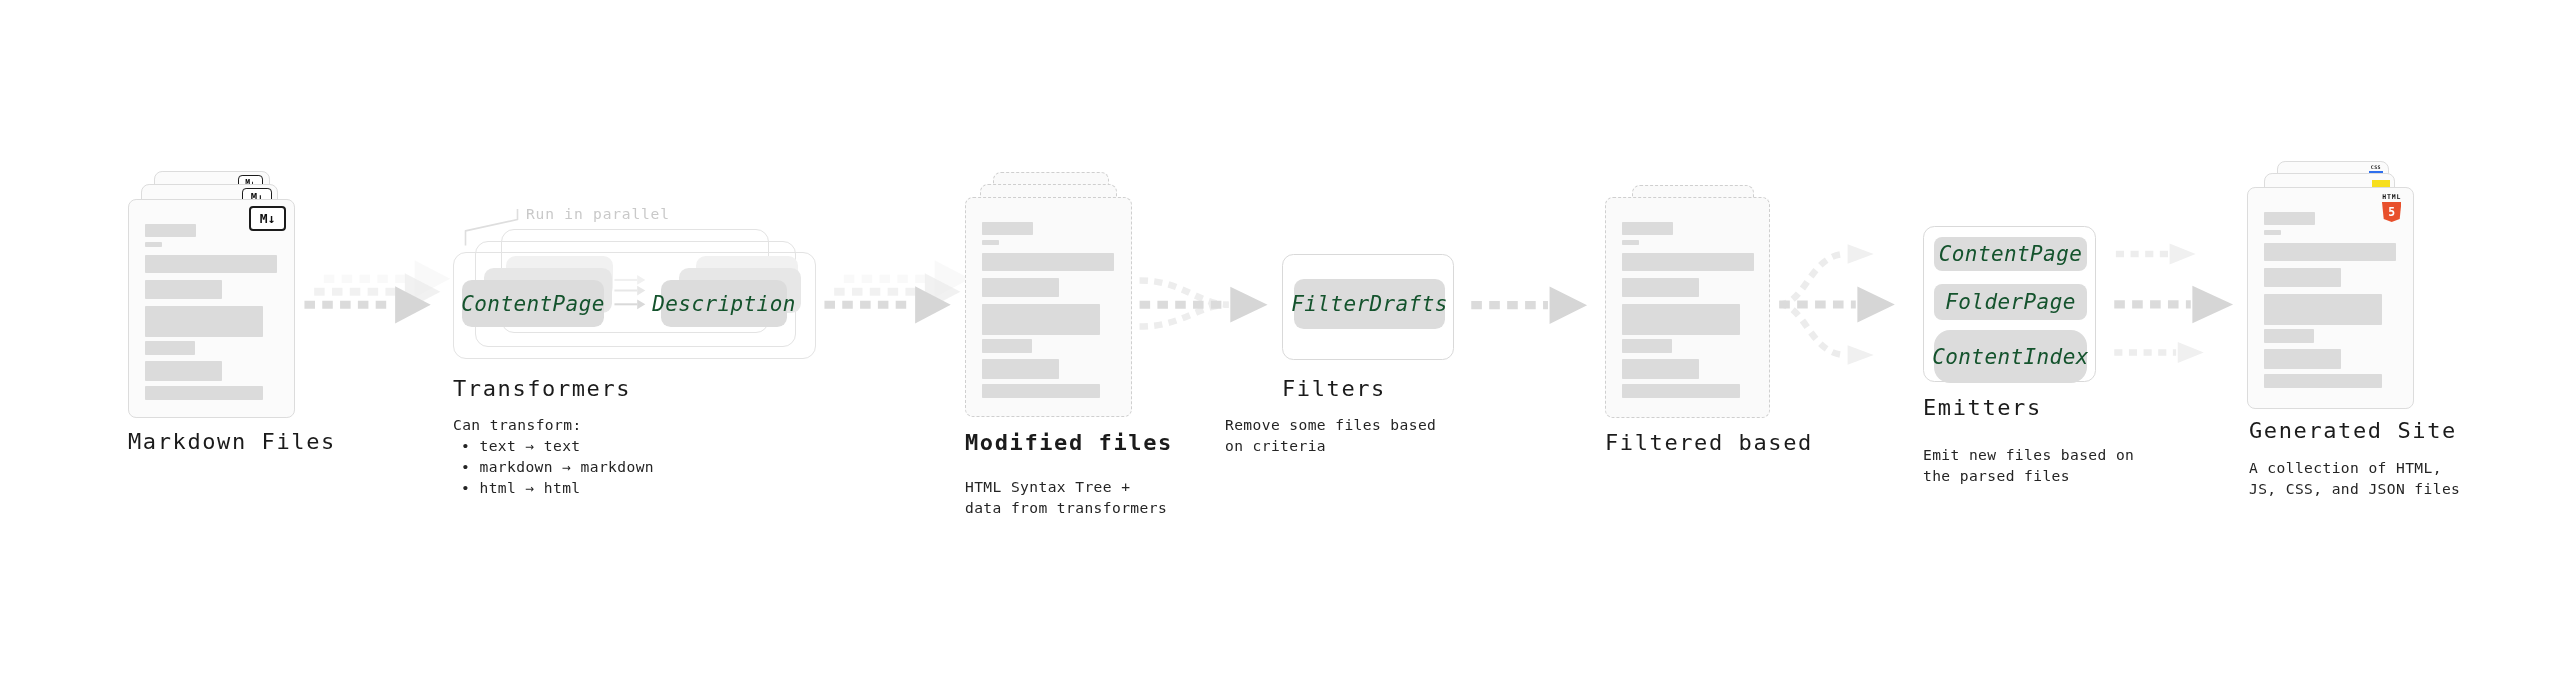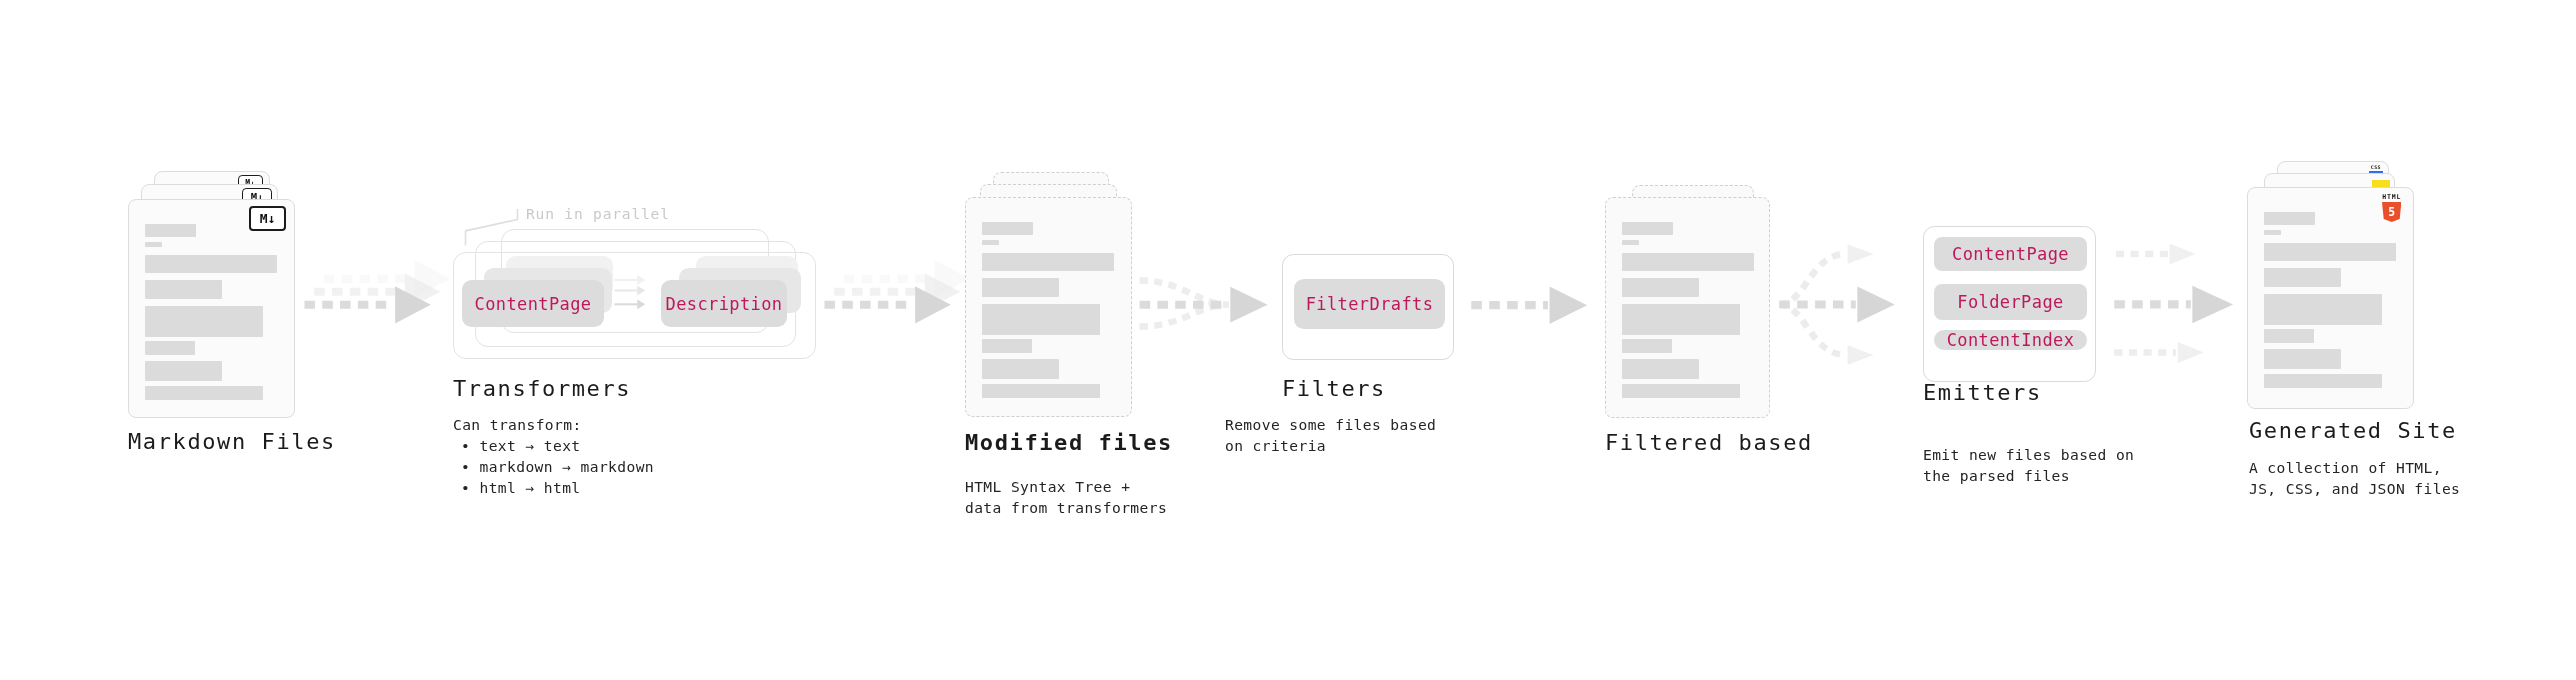--- a/index.html
+++ b/index.html
@@ -22,21 +22,21 @@
   
   .mdbadge{position:absolute;background:#ffffff;border:2px solid #1b1b1b;border-radius:4.1px;
     display:flex;align-items:center;justify-content:center;font-weight:bold;color:#111;}
   .mdbadge.front{width:32.5px;height:21px;right:8.1px;top:5.7px;font-size:13px;}
   .mdbadge.mid{width:28px;height:16.3px;right:4.9px;top:3.3px;font-size:10.6px;border-width:1.6px;}
   .mdbadge.back{width:23px;height:13px;right:6.5px;top:3.3px;font-size:8.1px;border-width:1.6px;}
   
   .tbox{position:absolute;border:1.6px solid #e3e3e3;border-radius:13px;background:transparent;box-sizing:border-box;}
   
   .tnode{position:absolute;background:#dcdcdc;border-radius:9.8px;display:flex;align-items:center;justify-content:center;
-    font-size:17px;letter-spacing:0.4px;color:#be185d;white-space:nowrap;}
+    font-size:21px;letter-spacing:0.4px;color:#14532d;white-space:nowrap;font-style:italic;}
   .tghost1{background:#e7e7e7;}
   .tghost2{background:#f1f1f1;}
   
   .groupbox{position:absolute;border:1.6px solid #d9d9d9;border-radius:11.4px;background:#ffffff;box-sizing:border-box;}
   
   .stage-title{position:absolute;font-size:22px;letter-spacing:1.6px;color:#1b1b1b;white-space:nowrap;}
   .stage-desc{position:absolute;font-size:14.6px;letter-spacing:0.4px;line-height:21px;color:#242424;white-space:nowrap;}
   .stage-desc .indent{padding-left:8.1px;}
   .annotation{position:absolute;font-size:14.6px;letter-spacing:0.8px;color:#c9c9c9;white-space:nowrap;}
   .arrow-svg{position:absolute;overflow:visible;}
@@ -202,22 +202,22 @@
     <path d="M4,84 C36,84 42,146 86,146" fill="none" stroke="#ececec" stroke-width="8" stroke-dasharray="10 8"></path>
     <polygon points="88,134 120,146 88,158" fill="#f0f0f0"></polygon>
     <line x1="4" y1="84" x2="98" y2="84" stroke="#dbdbdb" stroke-width="10" stroke-dasharray="13 9"></line>
     <polygon points="100,62 146,84 100,106" fill="#d6d6d6"></polygon>
   </svg>
 
   <div>
     <div class="groupbox" style="left:1923px;top:226px;width:173px;height:156px;"></div>
     <div class="tnode" style="left:1934px;top:237px;width:153px;height:34px;border-radius:8.1px;">ContentPage</div>
     <div class="tnode" style="left:1934px;top:284px;width:153px;height:36px;border-radius:8.1px;">FolderPage</div>
-    <div class="tnode" style="left:1934px;top:330px;width:153px;height:20px;border-radius:16px;">ContentIndex</div>
-    <div class="stage-title" style="left:1923px;top:380px;">Emitters</div>
+    <div class="tnode" style="left:1934px;top:330px;width:153px;height:53px;border-radius:16px;">ContentIndex</div>
+    <div class="stage-title" style="left:1923px;top:395px;">Emitters</div>
     <div class="stage-desc" style="left:1923px;top:444px;">
       <div>Emit new files based on</div>
       <div>the parsed files</div>
     </div>
   </div>
 
   <svg class="arrow-svg" style="left:2111px;top:232px;" width="140" height="140" viewBox="0 0 172 172">
     <line x1="6" y1="27" x2="70" y2="27" stroke="#ededed" stroke-width="8" stroke-dasharray="10 8"></line>
     <polygon points="72,14 104,27 72,40" fill="#f0f0f0"></polygon>
     <line x1="4" y1="89" x2="98" y2="89" stroke="#dbdbdb" stroke-width="10" stroke-dasharray="13 9"></line>

